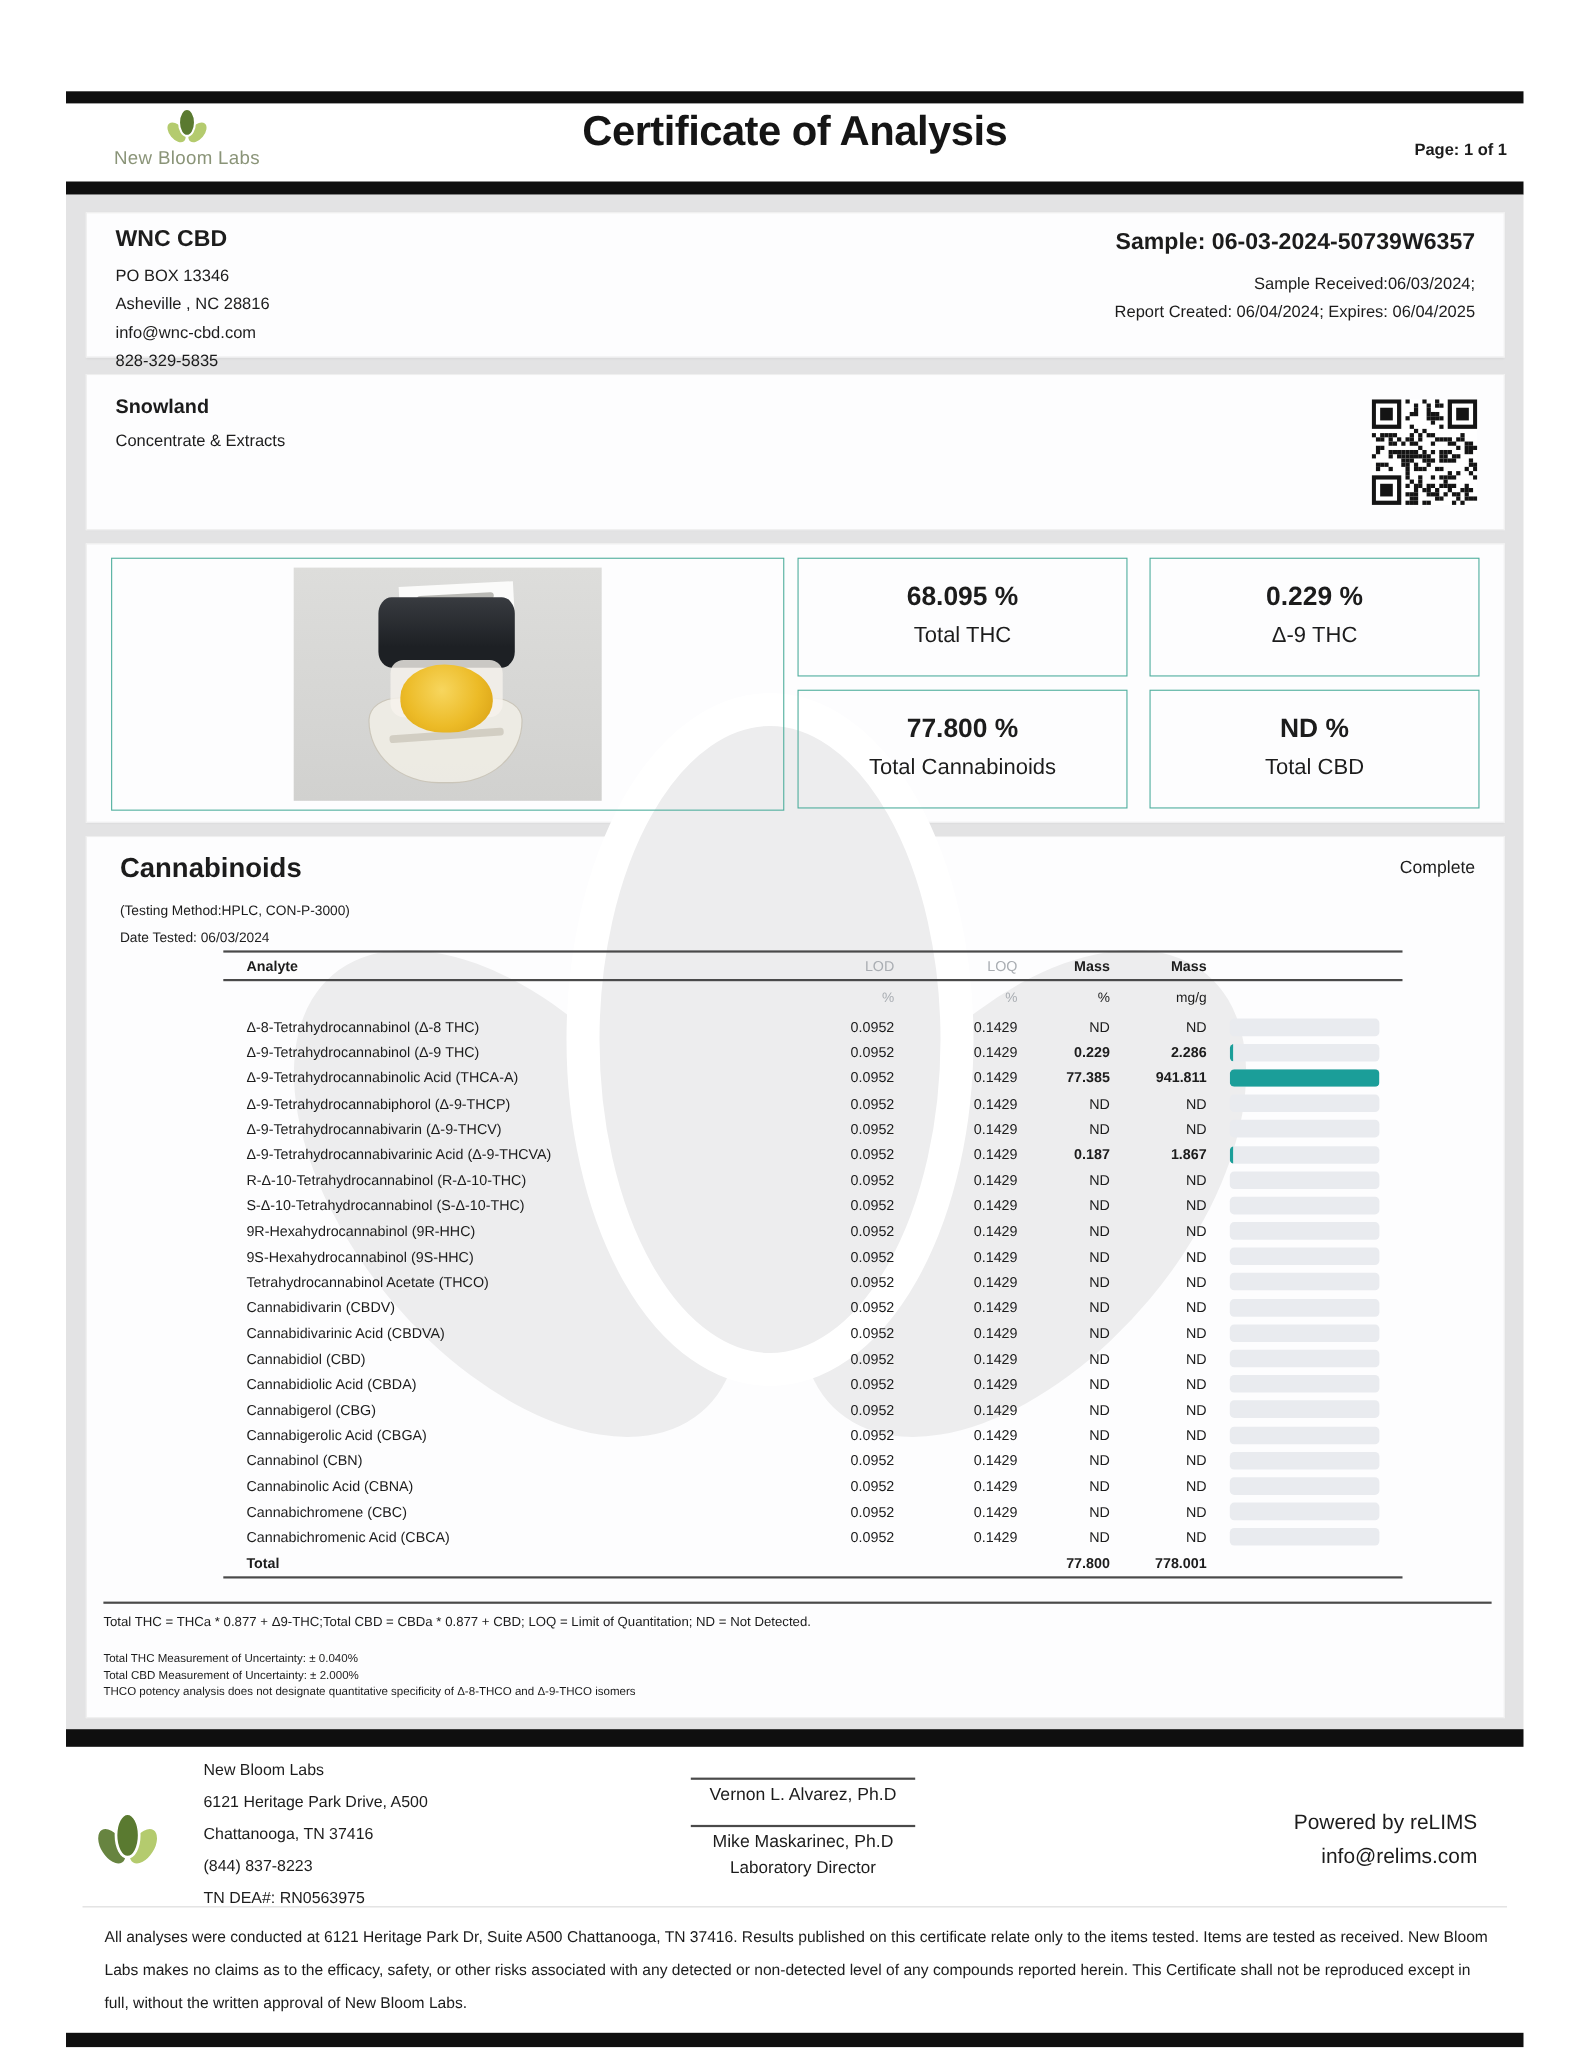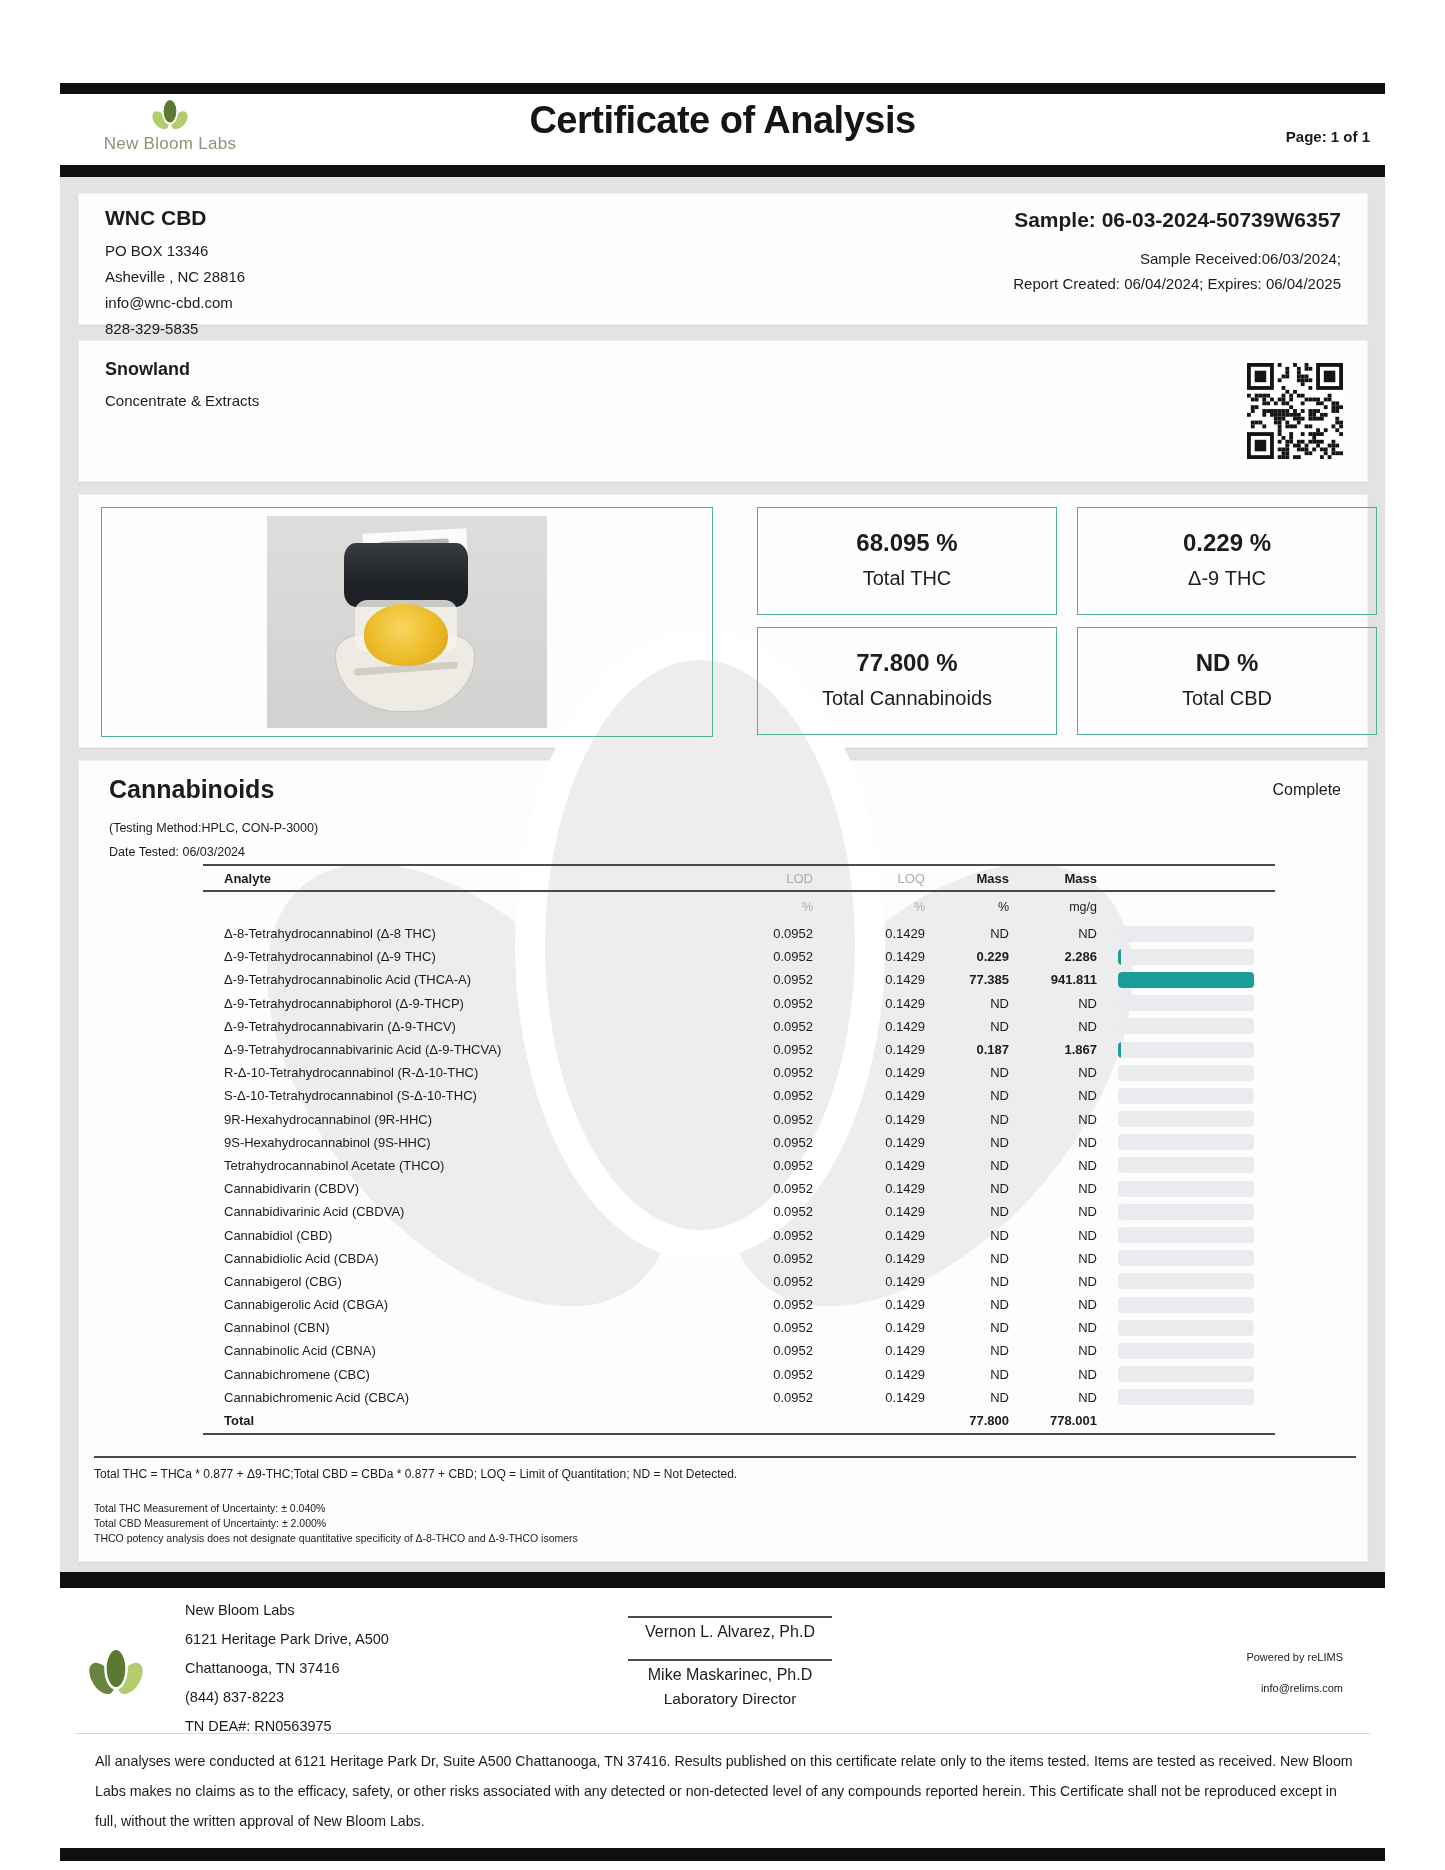--- a/index.html
+++ b/index.html
@@ -52,21 +52,21 @@
   
   .photobox{position:absolute;left:22px;top:12px;width:612px;height:230px;border:1px solid var(--teal-border);background:transparent;z-index:3;}
   .photo{position:absolute;left:165px;top:8px;width:280px;height:212px;background:linear-gradient(180deg,#dddddb,#d1d1cf);overflow:hidden;z-index:4;}
   .jar-label{position:absolute;left:96px;top:15px;width:104px;height:26px;background:#fbfbfa;transform:rotate(-3deg);}
   .jar-label i{position:absolute;left:16px;top:9px;width:70px;height:6px;background:#b9b9b5;border-radius:3px;}
   .jar-cap{position:absolute;left:77px;top:27px;width:124px;height:64px;background:linear-gradient(180deg,#383b40,#1d2024 70%);border-radius:12px/15px;}
   .jar-base{position:absolute;left:68px;top:118px;width:140px;height:78px;background:rgba(241,238,230,.85);border:1px solid rgba(175,168,152,.55);border-radius:28px 28px 64px 64px/20px 20px 56px 56px;}
   .jar-base i{position:absolute;left:18px;top:30px;width:104px;height:7px;background:rgba(160,152,136,.35);border-radius:3px;transform:rotate(-4deg);}
   .jar-glass{position:absolute;left:88px;top:84px;width:102px;height:52px;background:rgba(246,243,236,.8);border-radius:12px;}
   .jar-crystals{position:absolute;left:97px;top:88px;width:84px;height:62px;border-radius:48% 52% 46% 46%;background:radial-gradient(circle at 45% 38%,#f7d65e,#ecbb27 55%,#d69d12);}
-  .statgrid{position:absolute;left:646px;top:12px;width:508px;height:228px;z-index:3;margin-left:32px;}
+  .statgrid{position:absolute;left:646px;top:12px;width:508px;height:228px;z-index:3;}
   .statbox{position:absolute;width:300px;height:108px;border:1px solid var(--teal-border);text-align:center;}
   .statbox .v{font-size:24px;font-weight:700;margin-top:21px;}
   .statbox .l{font-size:20px;margin-top:10px;}
 
   
   .sec-title{position:absolute;left:30px;top:14px;font-size:25px;font-weight:700;}
   .sec-status{position:absolute;right:26px;top:20px;font-size:16px;}
   .sec-method{position:absolute;left:30px;top:60px;font-size:12.5px;}
   .sec-date{position:absolute;left:30px;top:84px;font-size:12.5px;}
   .tbl{position:absolute;left:124px;top:103px;width:1072px;}
@@ -89,21 +89,21 @@
   .fn-notes{position:absolute;left:15px;top:740px;font-size:10.5px;line-height:15px;}
 
   
   .ft-logo{position:absolute;left:85px;top:1636px;width:62px;height:70px;}
   .ft-addr{position:absolute;left:185px;top:1596px;font-size:14.5px;line-height:29px;}
   .ft-sign{position:absolute;left:620px;top:1616px;width:220px;text-align:center;}
   .sigline{height:2px;background:#4a4a4a;margin:0 8px;}
   .ft-sign .nm1{font-size:16px;margin:5px 0 18px;}
   .ft-sign .nm2{font-size:16px;margin:5px 0 6px;}
   .ft-sign .ttl{font-size:15.5px;}
-  .ft-pow{position:absolute;right:102px;top:1642px;text-align:right;font-size:11px;line-height:31px;}
+  .ft-pow{position:absolute;right:102px;top:1642px;text-align:right;font-size:19px;line-height:31px;}
   .ft-div{position:absolute;left:75px;top:1733px;width:1295px;border-top:1px solid #d9d9d9;}
   .disclaimer{position:absolute;left:95px;top:1746px;width:1262px;font-size:14.2px;line-height:30px;}
 </style>
 </head>
 <body>
 
 <div class="page">
 
   <div class="blackbar" id="bar1"></div>
 

